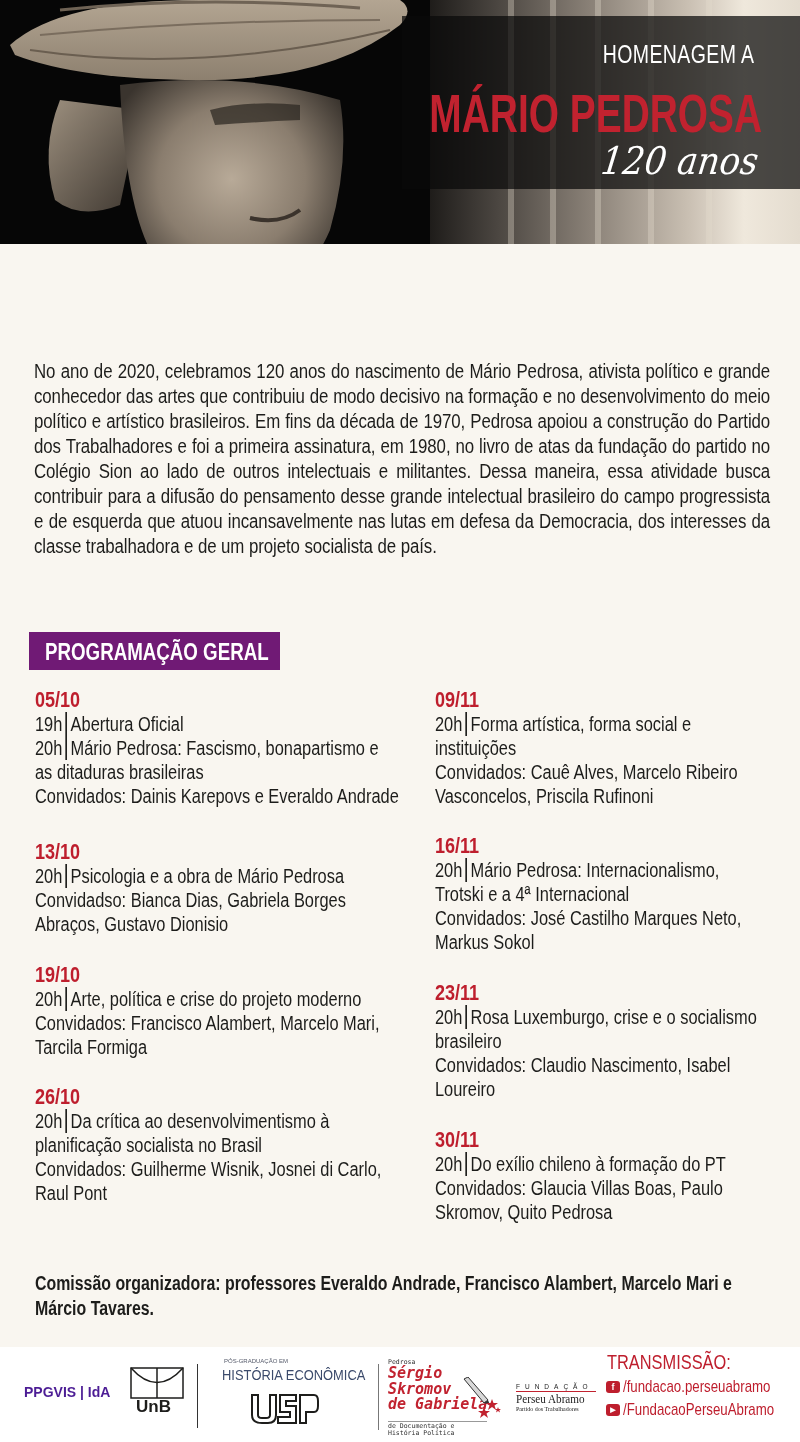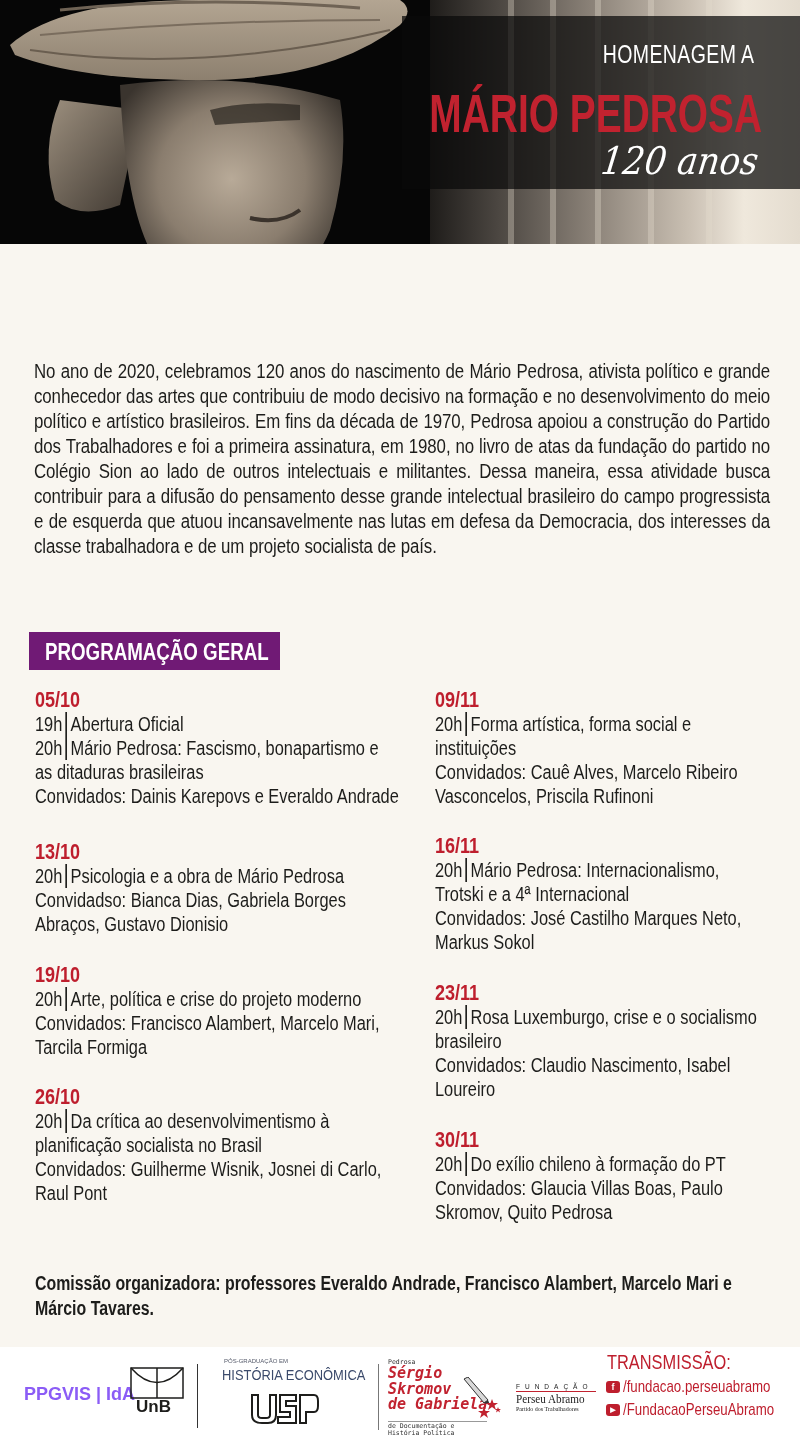--- a/index.html
+++ b/index.html
@@ -37,21 +37,21 @@
   .event .date { color: #be1e2d; font-weight: bold; font-size: 22px; line-height: 24px; font-family: "Liberation Sans", sans-serif; }
   .event .line { font-size: 20px; line-height: 24px; white-space: nowrap; }
   .event .bar { display: inline-block; width: 2px; height: 24px; background: #1d1d1b; vertical-align: -5px; margin: 0 4px 0 4px; }
 
   
   .commission { position: absolute; left: 35px; top: 1271px; width: 900px; font-size: 20px; line-height: 25px;
     font-weight: bold; transform: scaleX(0.795); transform-origin: left top; }
 
   
   .footer { position: absolute; left: 0; top: 1347px; width: 800px; height: 95px; background: #ffffff; }
-  .ppgvis { position: absolute; left: 24px; top: 37px; font-size: 18px; font-weight: bold; color: #8b5cf6; font-family: "Liberation Sans", sans-serif; }
+  .ppgvis { position: absolute; left: 24px; top: 37px; font-size: 14px; font-weight: bold; color: #4c1d95; font-family: "Liberation Sans", sans-serif; }
   .unb-logo { position: absolute; left: 130px; top: 20px; width: 54px; height: 62px; }
   .unb-text { position: absolute; left: 136px; top: 50px; font-size: 17px; font-weight: bold; font-family: "Liberation Sans", sans-serif; }
   .vsep { position: absolute; width: 1px; background: #333; }
   .hist-small { position: absolute; left: 224px; top: 11px; font-size: 6px; color: #555a6a; font-family: "Liberation Sans", sans-serif; }
   .hist-big { position: absolute; left: 222px; top: 19px; font-size: 15px; color: #3b4a6b; font-family: "Liberation Sans", sans-serif; transform: scaleX(0.86); transform-origin: left top; white-space: nowrap; }
   .usp-logo { position: absolute; left: 250px; top: 44px; width: 70px; height: 36px; }
   .sbh { position: absolute; left: 388px; top: 12px; font-family: "DejaVu Sans Mono", monospace; line-height: 1.05; }
   .sbh .s1 { font-size: 6.5px; color: #333; }
   .sbh .s2 { font-size: 15px; font-weight: bold; color: #c1222f; font-style: italic; }
   .sbh .s3 { font-size: 6.5px; color: #333; border-top: 1px solid #999; margin-top: 8px; padding-top: 1px; }

